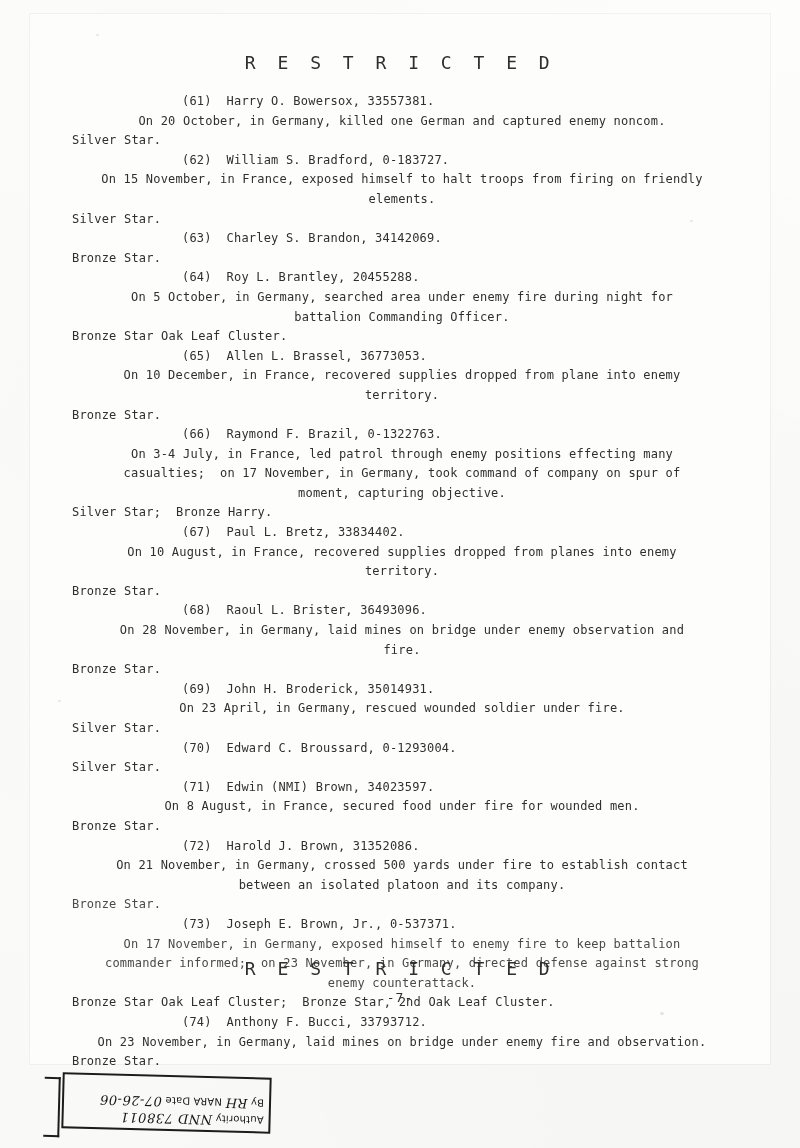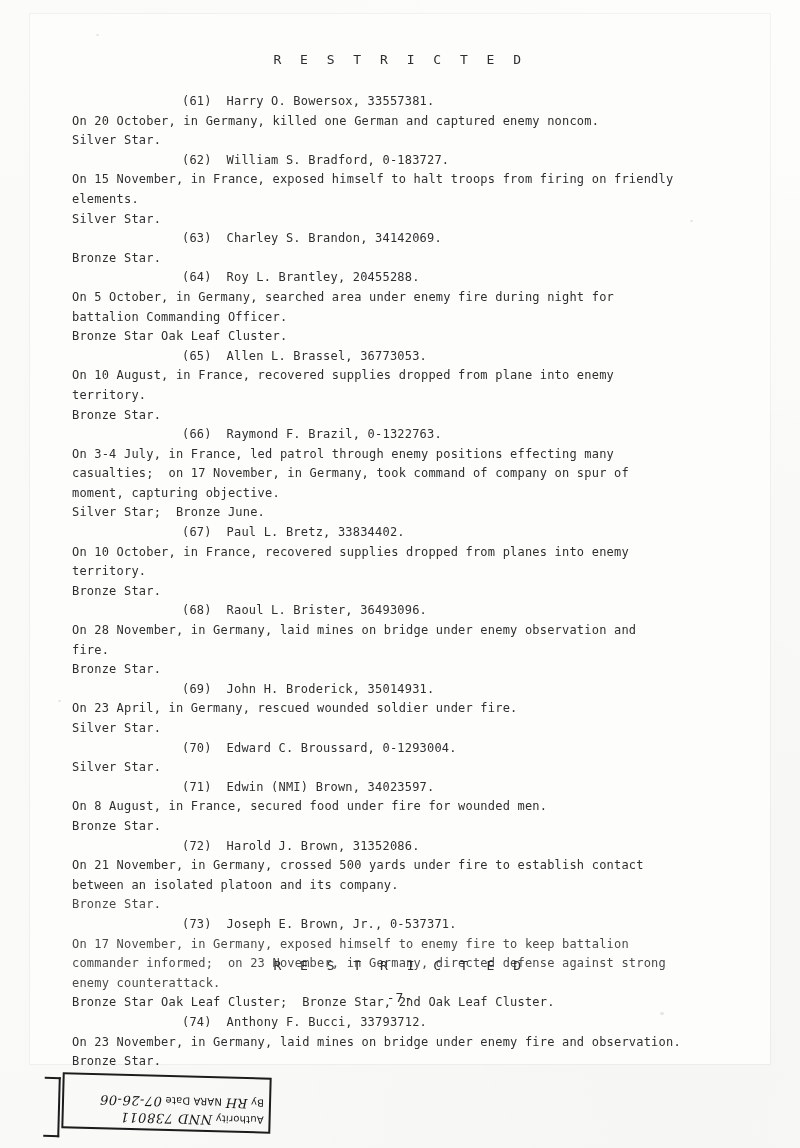--- a/index.html
+++ b/index.html
@@ -38,21 +38,21 @@
   .doc {
     position: absolute;
     left: 0; top: 0;
     width: 800px;
     height: 1148px;
   }
   .classification {
     position: absolute;
     width: 100%;
     text-align: center;
-    font-size: 13px;
+    font-size: 18px;
     letter-spacing: 5.5px;
     color: #2e2e2e;
   }
   .cls-top { top: 52px; }
   .cls-bottom { top: 958px; }
 
   .page-number {
     position: absolute;
     top: 990px;
     width: 100%;
@@ -74,20 +74,21 @@
   }
   .entry { margin: 0 0 0 0; }
   .entry .lead {
     display: block;
     white-space: pre-wrap;
     text-indent: 110px;
   }
   .entry .cont {
     display: block;
     white-space: pre-wrap;
+    text-align: center;
   }
   .entry .award {
     display: block;
     white-space: pre-wrap;
   }
   .faint { color: #4a4a4a; }
 
   
   .stamp-wrap {
     position: absolute;
@@ -189,36 +190,36 @@
 
       <div class="entry">
         <span class="lead">(64)  Roy L. Brantley, 20455288.</span>
         <span class="cont">On 5 October, in Germany, searched area under enemy fire during night for
 battalion Commanding Officer.</span>
         <span class="award">Bronze Star Oak Leaf Cluster.</span>
       </div>
 
       <div class="entry">
         <span class="lead">(65)  Allen L. Brassel, 36773053.</span>
-        <span class="cont">On 10 August, in France, recovered supplies dropped from plane into enemy
+        <span class="cont">On 10 December, in France, recovered supplies dropped from plane into enemy
 territory.</span>
         <span class="award">Bronze Star.</span>
       </div>
 
       <div class="entry">
         <span class="lead">(66)  Raymond F. Brazil, 0-1322763.</span>
         <span class="cont">On 3-4 July, in France, led patrol through enemy positions effecting many
 casualties;  on 17 November, in Germany, took command of company on spur of
 moment, capturing objective.</span>
-        <span class="award">Silver Star;  Bronze June.</span>
+        <span class="award">Silver Star;  Bronze Harry.</span>
       </div>
 
       <div class="entry">
         <span class="lead">(67)  Paul L. Bretz, 33834402.</span>
-        <span class="cont">On 10 October, in France, recovered supplies dropped from planes into enemy
+        <span class="cont">On 10 August, in France, recovered supplies dropped from planes into enemy
 territory.</span>
         <span class="award">Bronze Star.</span>
       </div>
 
       <div class="entry">
         <span class="lead">(68)  Raoul L. Brister, 36493096.</span>
         <span class="cont">On 28 November, in Germany, laid mines on bridge under enemy observation and
 fire.</span>
         <span class="award">Bronze Star.</span>
       </div>

